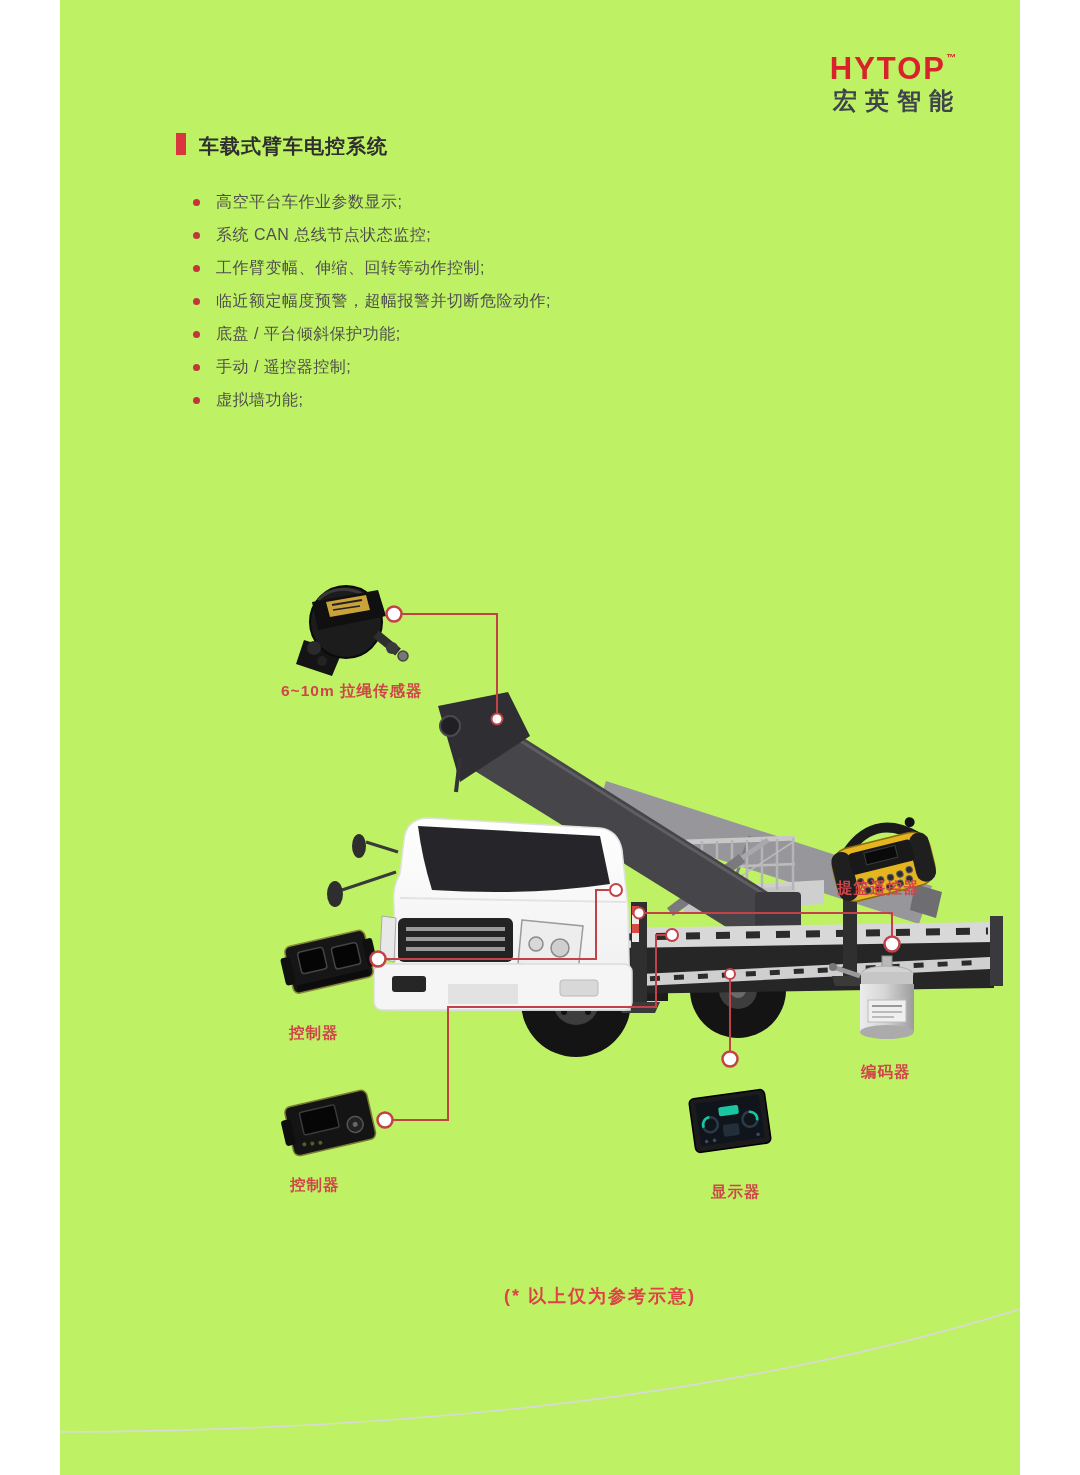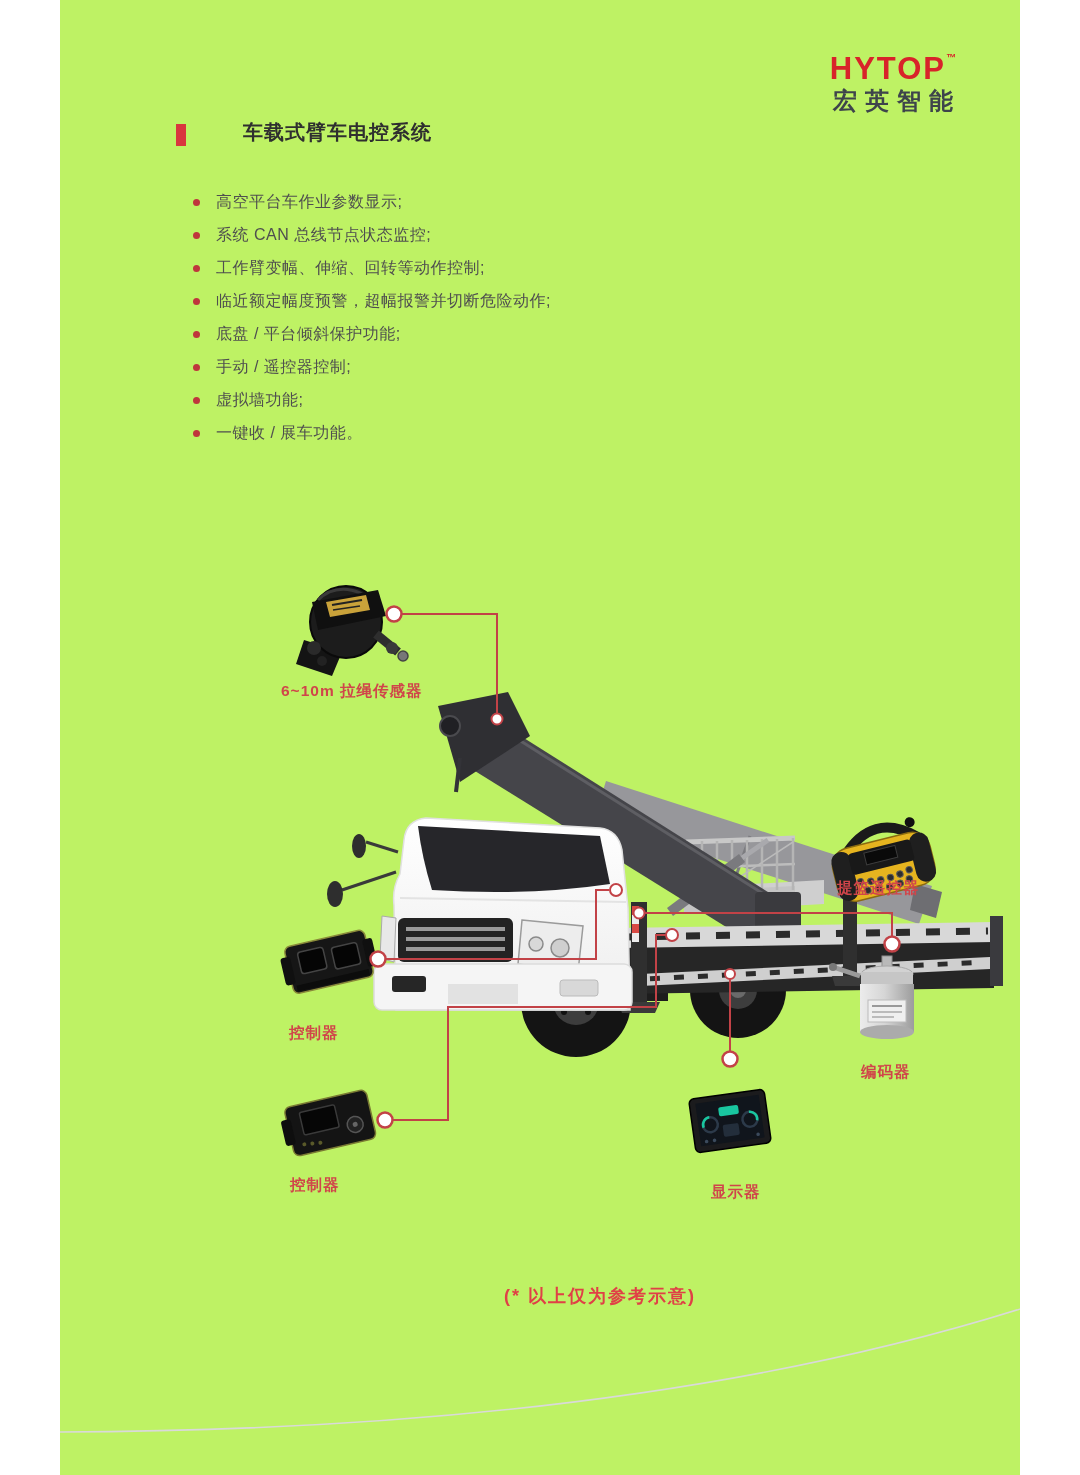--- a/index.html
+++ b/index.html
@@ -7,21 +7,21 @@
   .stage{position:relative;width:960px;height:1475px;margin:0 auto;background:#bef264;overflow:hidden;}
   .layer{position:absolute;left:0;top:0;}
 
   
   .logo{position:absolute;top:52px;right:64px;display:flex;flex-direction:column;align-items:center;}
   .logo .brand{font-size:31px;font-weight:800;letter-spacing:2px;color:#d8232a;line-height:1;}
   .logo .tm{font-size:10px;font-weight:700;color:#d8232a;vertical-align:18px;letter-spacing:0;}
   .logo .sub{font-size:24px;font-weight:700;letter-spacing:8px;color:#3e444b;margin-top:4px;margin-right:-8px;line-height:1.1;}
 
   
-  .sec-title{position:absolute;left:116px;top:119px;display:flex;align-items:flex-end;gap:44px;}
+  .sec-title{position:absolute;left:116px;top:133px;display:flex;align-items:flex-start;}
   .sec-title .bar{width:10px;height:22px;background:#d9363e;margin-right:13px;}
   .sec-title .txt{font-size:20px;font-weight:700;color:#2f2f2f;letter-spacing:1px;}
 
   
   .features{position:absolute;left:133px;top:186px;margin:0;padding:0;list-style:none;}
   .features li{display:flex;align-items:center;height:33px;}
   .features .dot{width:7px;height:7px;border-radius:50%;background:#bf363c;margin-right:16px;flex:0 0 auto;}
   .features .txt{font-size:16px;color:#4f4f4f;letter-spacing:0.5px;}
 
   
@@ -312,24 +312,20 @@
       <li>
         <span class="dot"></span>
         <span class="txt">手动 / 遥控器控制;</span>
       </li>
 
       <li>
         <span class="dot"></span>
         <span class="txt">虚拟墙功能;</span>
       </li>
 
-      <li>
-        <span class="dot"></span>
-        <span class="txt">一键收 / 展车功能。</span>
-      </li>
     </ul>
 
   <div class="dlabel lbl-rope">6~10m 拉绳传感器</div>
   <div class="dlabel lbl-remote">提篮遥控器</div>
   <div class="dlabel lbl-ctrl1">控制器</div>
   <div class="dlabel lbl-encoder">编码器</div>
   <div class="dlabel lbl-ctrl2">控制器</div>
   <div class="dlabel lbl-display">显示器</div>
 
   <div class="footnote">(* 以上仅为参考示意)</div>

